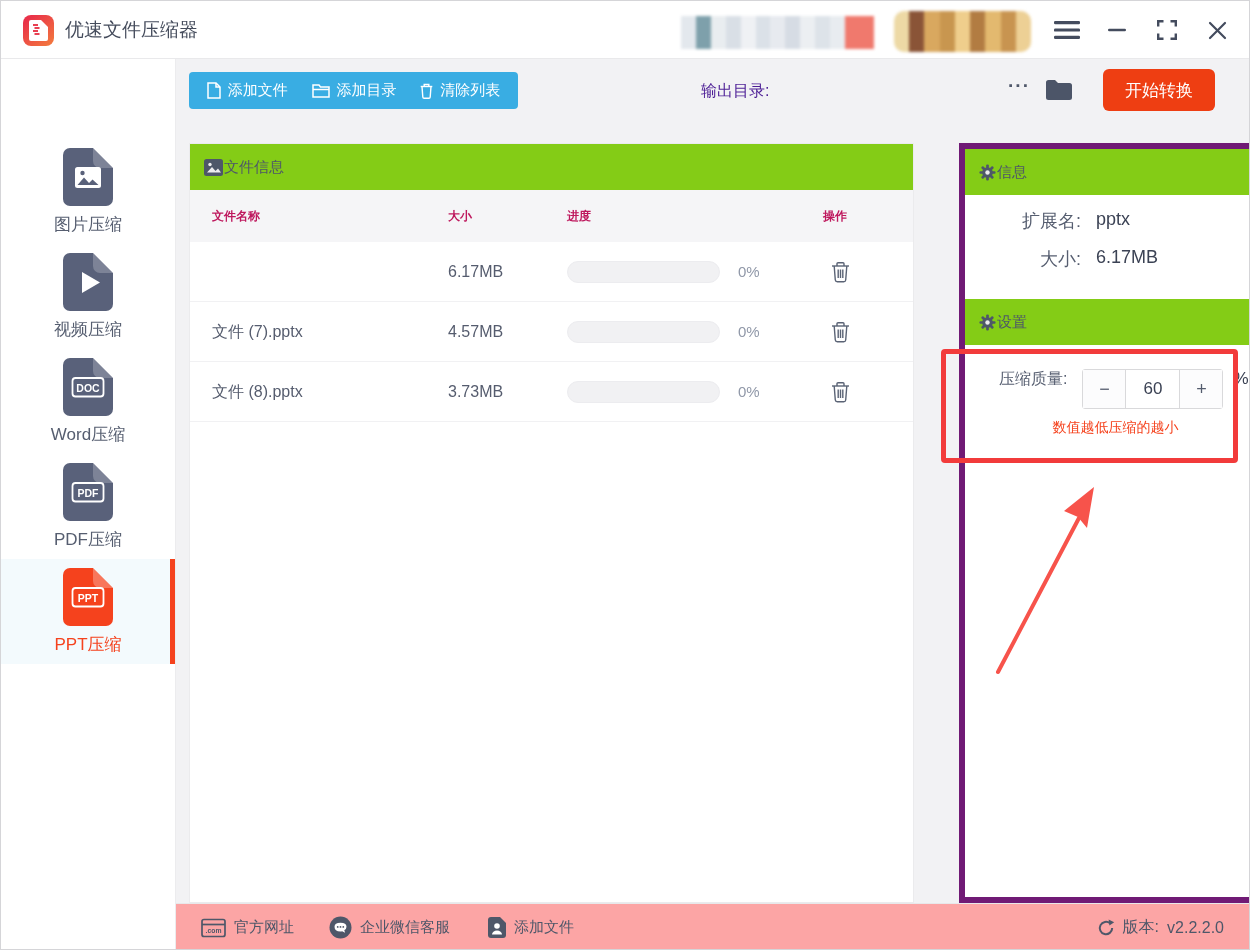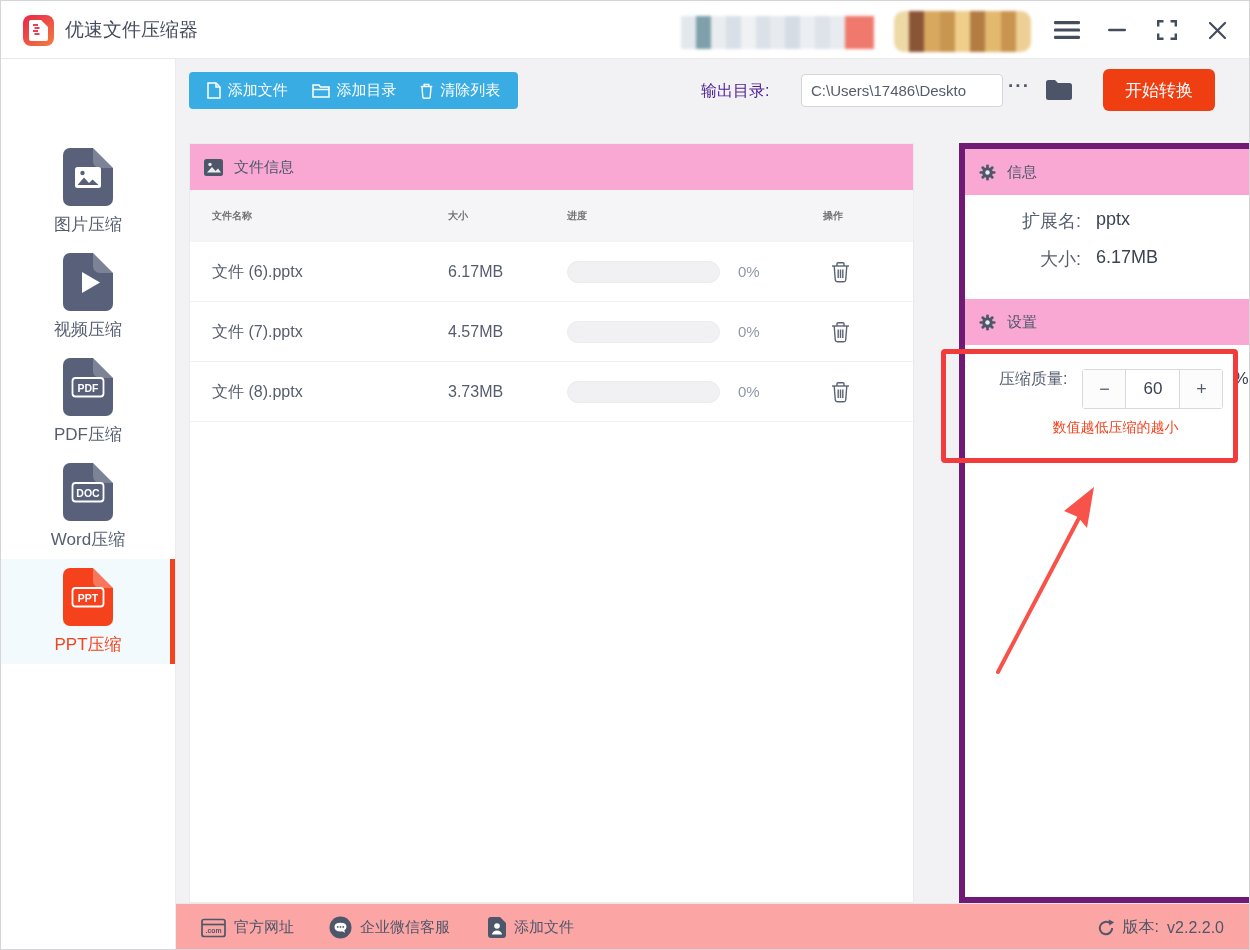--- a/index.html
+++ b/index.html
@@ -31,22 +31,22 @@
   .bluebtn { display:flex; align-items:center; gap:7px; color:#fff; font-size:15px; padding:0 6px; cursor:pointer; }
   .out-label { position:absolute; left:700px; top:71px; height:37px; line-height:37px; font-size:16px; color:#4c1d95; }
   .out-input { position:absolute; left:800px; top:73px; width:202px; height:33px; border:1px solid #D6D6D8; border-radius:4px;
     background:#fff; font-family:"Liberation Sans",sans-serif; font-size:15px; color:#555C6C; padding:0 9px; }
   .dots-btn { position:absolute; left:1007px; top:66px; height:37px; line-height:37px; font-size:19px; letter-spacing:1px; font-weight:bold; color:#50586A; cursor:pointer; }
   .folder-btn { position:absolute; left:1044px; top:77px; cursor:pointer; }
   .start-btn { position:absolute; left:1102px; top:68px; width:112px; height:42px; background:#EE3E12; border:none; border-radius:6px;
     color:#fff; font-size:17px; font-family:"Liberation Sans",sans-serif; cursor:pointer; }
   
   .main-panel { position:absolute; left:188px; top:142px; width:725px; height:760px; background:#fff; border:1px solid #EBEBED; z-index:1; }
-  .panel-header { height:46px; background:#f9a8d4; display:flex; align-items:center; gap:11px; padding-left:14px; font-size:15px; color:#4E5769; }
-  .thead { position:relative; height:52px; background:#F5F5F7; font-weight:bold; font-size:10px; color:#737373; }
+  .panel-header { height:46px; background:#84cc16; display:flex; align-items:center; gap:1px; padding-left:14px; font-size:15px; color:#4E5769; }
+  .thead { position:relative; height:52px; background:#F5F5F7; font-weight:bold; font-size:12px; color:#be185d; }
   .thead span, .frow > * { position:absolute; top:0; line-height:52px; }
   .h-name{left:22px} .h-size{left:258px} .h-prog{left:377px} .h-ops{left:633px}
   .frow { position:relative; height:60px; border-bottom:1px solid #F1F1F3; font-size:16px; color:#555C6E; }
   .frow > * { line-height:60px; }
   .c-name{left:22px} .c-size{left:258px}
   .c-pill{ left:377px; top:19px; width:153px; height:22px; line-height:normal; background:#F1F1F3; border:1px solid #ECECEF; border-radius:11px; }
   .c-pct{ left:548px; font-size:15px; color:#9098A8; }
   .c-del{ left:638px; top:18px; width:24px; height:24px; line-height:normal; cursor:pointer; display:flex; align-items:center; justify-content:center; }
   .right-panel { position:absolute; left:958px; top:142px; width:313px; height:760px; background:#fff; border:6px solid #701a75; z-index:1; }
   .info-body { height:104px; padding-top:14px; }
@@ -158,32 +158,32 @@
         <path d="M30 0 L50 20 H37 a7 7 0 0 1 -7 -7 Z" fill="#fff" opacity="0.22"></path>
         <path d="M19 19 L37 29.5 L19 40 Z" fill="#fff"></path>
       </svg>
       <span class="lbl">视频压缩</span>
     </div>
     <div class="side-item">
       <svg width="52" height="58" viewBox="0 0 50 58">
         <path d="M7 0 H30 L50 20 V51 a7 7 0 0 1 -7 7 H7 a7 7 0 0 1 -7 -7 V7 a7 7 0 0 1 7 -7 Z" fill="#59617A"></path>
         <path d="M30 0 L50 20 H37 a7 7 0 0 1 -7 -7 Z" fill="#fff" opacity="0.22"></path>
         <rect x="9.5" y="20" width="31" height="18.5" rx="3" fill="none" stroke="#fff" stroke-width="1.8"></rect>
-        <text x="25" y="33.5" font-size="10.5" font-weight="bold" fill="#fff" text-anchor="middle" font-family="Liberation Sans,sans-serif">PDF</text>
-      </svg>
-      <span class="lbl">PDF压缩</span>
+        <text x="25" y="33.5" font-size="10.5" font-weight="bold" fill="#fff" text-anchor="middle" font-family="Liberation Sans,sans-serif">DOC</text>
+      </svg>
+      <span class="lbl">Word压缩</span>
     </div>
     <div class="side-item">
       <svg width="52" height="58" viewBox="0 0 50 58">
         <path d="M7 0 H30 L50 20 V51 a7 7 0 0 1 -7 7 H7 a7 7 0 0 1 -7 -7 V7 a7 7 0 0 1 7 -7 Z" fill="#59617A"></path>
         <path d="M30 0 L50 20 H37 a7 7 0 0 1 -7 -7 Z" fill="#fff" opacity="0.22"></path>
         <rect x="9.5" y="20" width="31" height="18.5" rx="3" fill="none" stroke="#fff" stroke-width="1.8"></rect>
-        <text x="25" y="33.5" font-size="10.5" font-weight="bold" fill="#fff" text-anchor="middle" font-family="Liberation Sans,sans-serif">DOC</text>
-      </svg>
-      <span class="lbl">Word压缩</span>
+        <text x="25" y="33.5" font-size="10.5" font-weight="bold" fill="#fff" text-anchor="middle" font-family="Liberation Sans,sans-serif">PDF</text>
+      </svg>
+      <span class="lbl">PDF压缩</span>
     </div>
     <div class="side-item active">
       <svg width="52" height="58" viewBox="0 0 50 58">
         <path d="M7 0 H30 L50 20 V51 a7 7 0 0 1 -7 7 H7 a7 7 0 0 1 -7 -7 V7 a7 7 0 0 1 7 -7 Z" fill="#F5421D"></path>
         <path d="M30 0 L50 20 H37 a7 7 0 0 1 -7 -7 Z" fill="#fff" opacity="0.28"></path>
         <rect x="9.5" y="20" width="31" height="18.5" rx="3" fill="none" stroke="#fff" stroke-width="1.8"></rect>
         <text x="25" y="33.5" font-size="10.5" font-weight="bold" fill="#fff" text-anchor="middle" font-family="Liberation Sans,sans-serif">PPT</text>
       </svg>
       <span class="lbl">PPT压缩</span>
     </div>
@@ -208,21 +208,20 @@
       <svg width="13" height="16" viewBox="0 0 13 16" fill="none" stroke="#fff" stroke-width="1.4">
         <path d="M0.7 3.5 H12.3"></path>
           <path d="M4.2 3.5 V1.5 H8.8 V3.5"></path>
           <path d="M2 3.5 L2.8 14 a1.3 1.3 0 0 0 1.3 1.2 H8.9 a1.3 1.3 0 0 0 1.3 -1.2 L11 3.5"></path>
       </svg>
       <span>清除列表</span>
     </div>
   </div>
 
   <span class="out-label">输出目录:</span>
-  <input class="out-input" readonly="" value="C:\Users\17486\Deskto" style="">
   <span class="dots-btn">···</span>
   <span class="folder-btn">
     <svg width="28" height="24" viewBox="0 0 28 24">
       <path d="M1 4.5 a2.5 2.5 0 0 1 2.5 -2.5 H10 L13 5 H24.5 a2.5 2.5 0 0 1 2.5 2.5 V19.5 a2.5 2.5 0 0 1 -2.5 2.5 H3.5 a2.5 2.5 0 0 1 -2.5 -2.5 Z" fill="#4C5568"></path>
     </svg>
   </span>
   <button class="start-btn">开始转换</button>
 
   <div class="main-panel">
     <div class="panel-header">
@@ -234,21 +233,20 @@
       <span>文件信息</span>
     </div>
     <div class="thead">
       <span class="h-name">文件名称</span>
       <span class="h-size">大小</span>
       <span class="h-prog">进度</span>
       <span class="h-ops">操作</span>
     </div>
 
     <div class="frow" style="position:relative;">
-      <span class="c-name" style="position:absolute">文件 (6).pptx</span>
       <span class="c-size" style="position:absolute">6.17MB</span>
       <span class="c-pill" style="position:absolute"></span>
       <span class="c-pct" style="position:absolute">0%</span>
       <span class="c-del" style="position:absolute">
         <svg width="19" height="22" viewBox="0 0 19 22" fill="none" stroke="#5A6375" stroke-width="1.4">
           <path d="M1 5 H18"></path>
             <path d="M6 5 V2.8 a1 1 0 0 1 1-1 H12 a1 1 0 0 1 1 1 V5"></path>
           <path d="M3.2 5 L4.3 19 a2 2 0 0 0 2 1.8 H12.7 a2 2 0 0 0 2-1.8 L15.8 5"></path>
           <path d="M7.2 8.5 V17"></path>
             <path d="M9.5 8.5 V17"></path>

